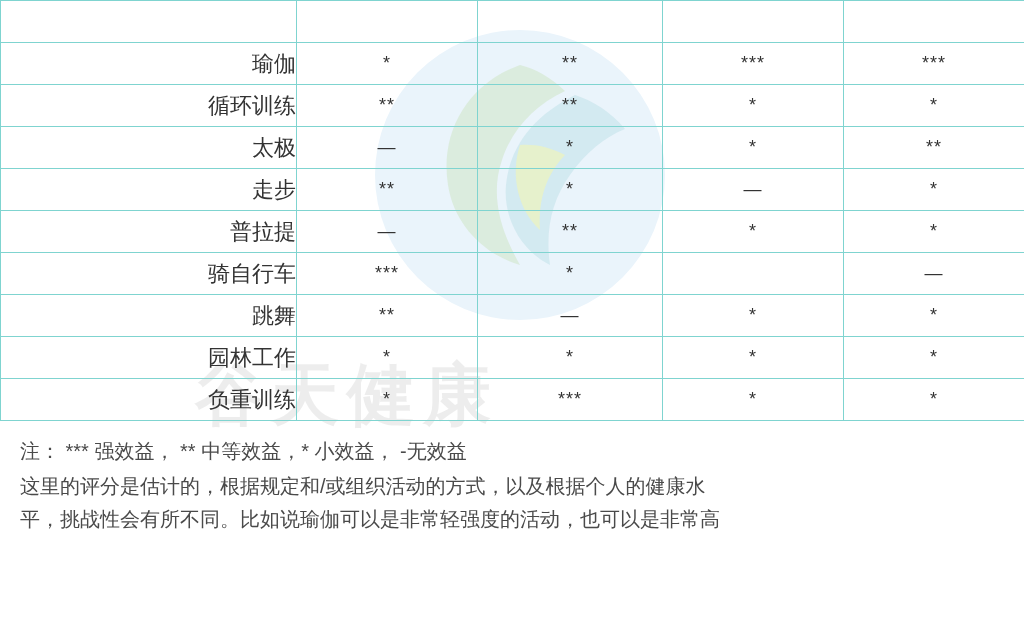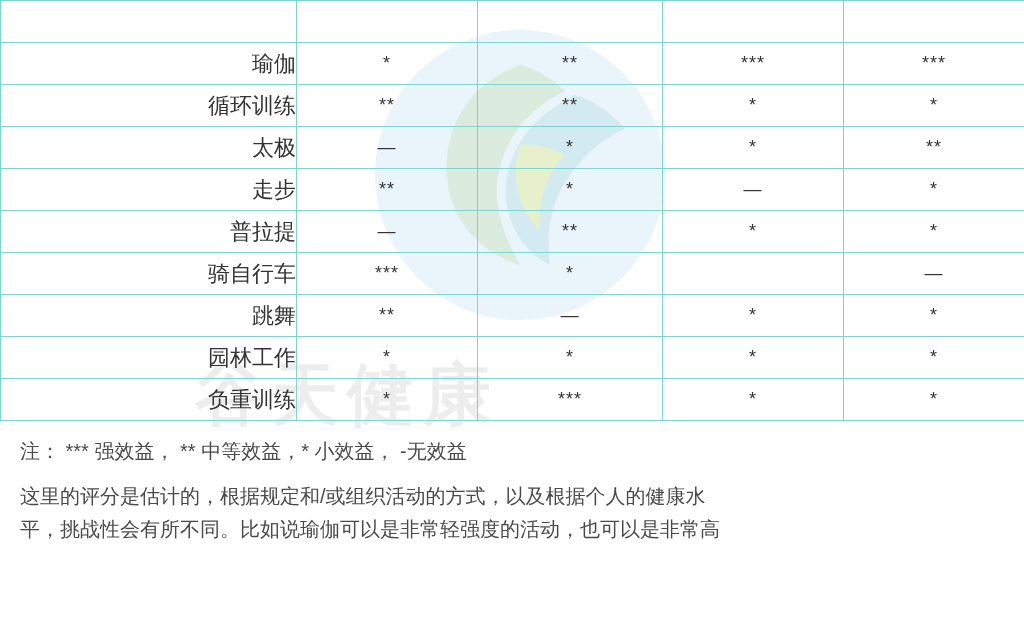--- a/index.html
+++ b/index.html
@@ -95,21 +95,21 @@
   
   .note-block {
     position: relative;
     z-index: 1;
     padding: 14px 12px 0 20px;
     font-size: 20px;
     line-height: 33px;
     color: #4a4a4a;
   }
   .note-line { white-space: nowrap; }
-  .note-para { margin-top: 12px; }
+  .note-para { margin-top: 2px; }
 </style>
 </head>
 <body>
 
 <svg class="watermark" viewBox="0 0 300 300" xmlns="http://www.w3.org/2000/svg">
   <circle cx="150" cy="150" r="145" fill="#eaf4fb"></circle>
   <path d="M150 40 C95 60 70 110 78 160 C84 200 115 230 150 240 C130 205 120 170 132 135 C142 104 165 80 195 66 C180 52 166 44 150 40 Z" fill="#d8ead8" opacity="0.85"></path>
   <path d="M205 70 C165 90 140 120 136 160 C133 192 150 225 180 240 C175 205 182 175 200 150 C215 128 235 112 255 104 C240 86 223 76 205 70 Z" fill="#cfe7ef" opacity="0.85"></path>
   <path d="M150 120 C140 150 148 185 170 205 C168 175 176 150 195 130 C180 122 165 119 150 120 Z" fill="#e8f2c8" opacity="0.9"></path>
 </svg>

